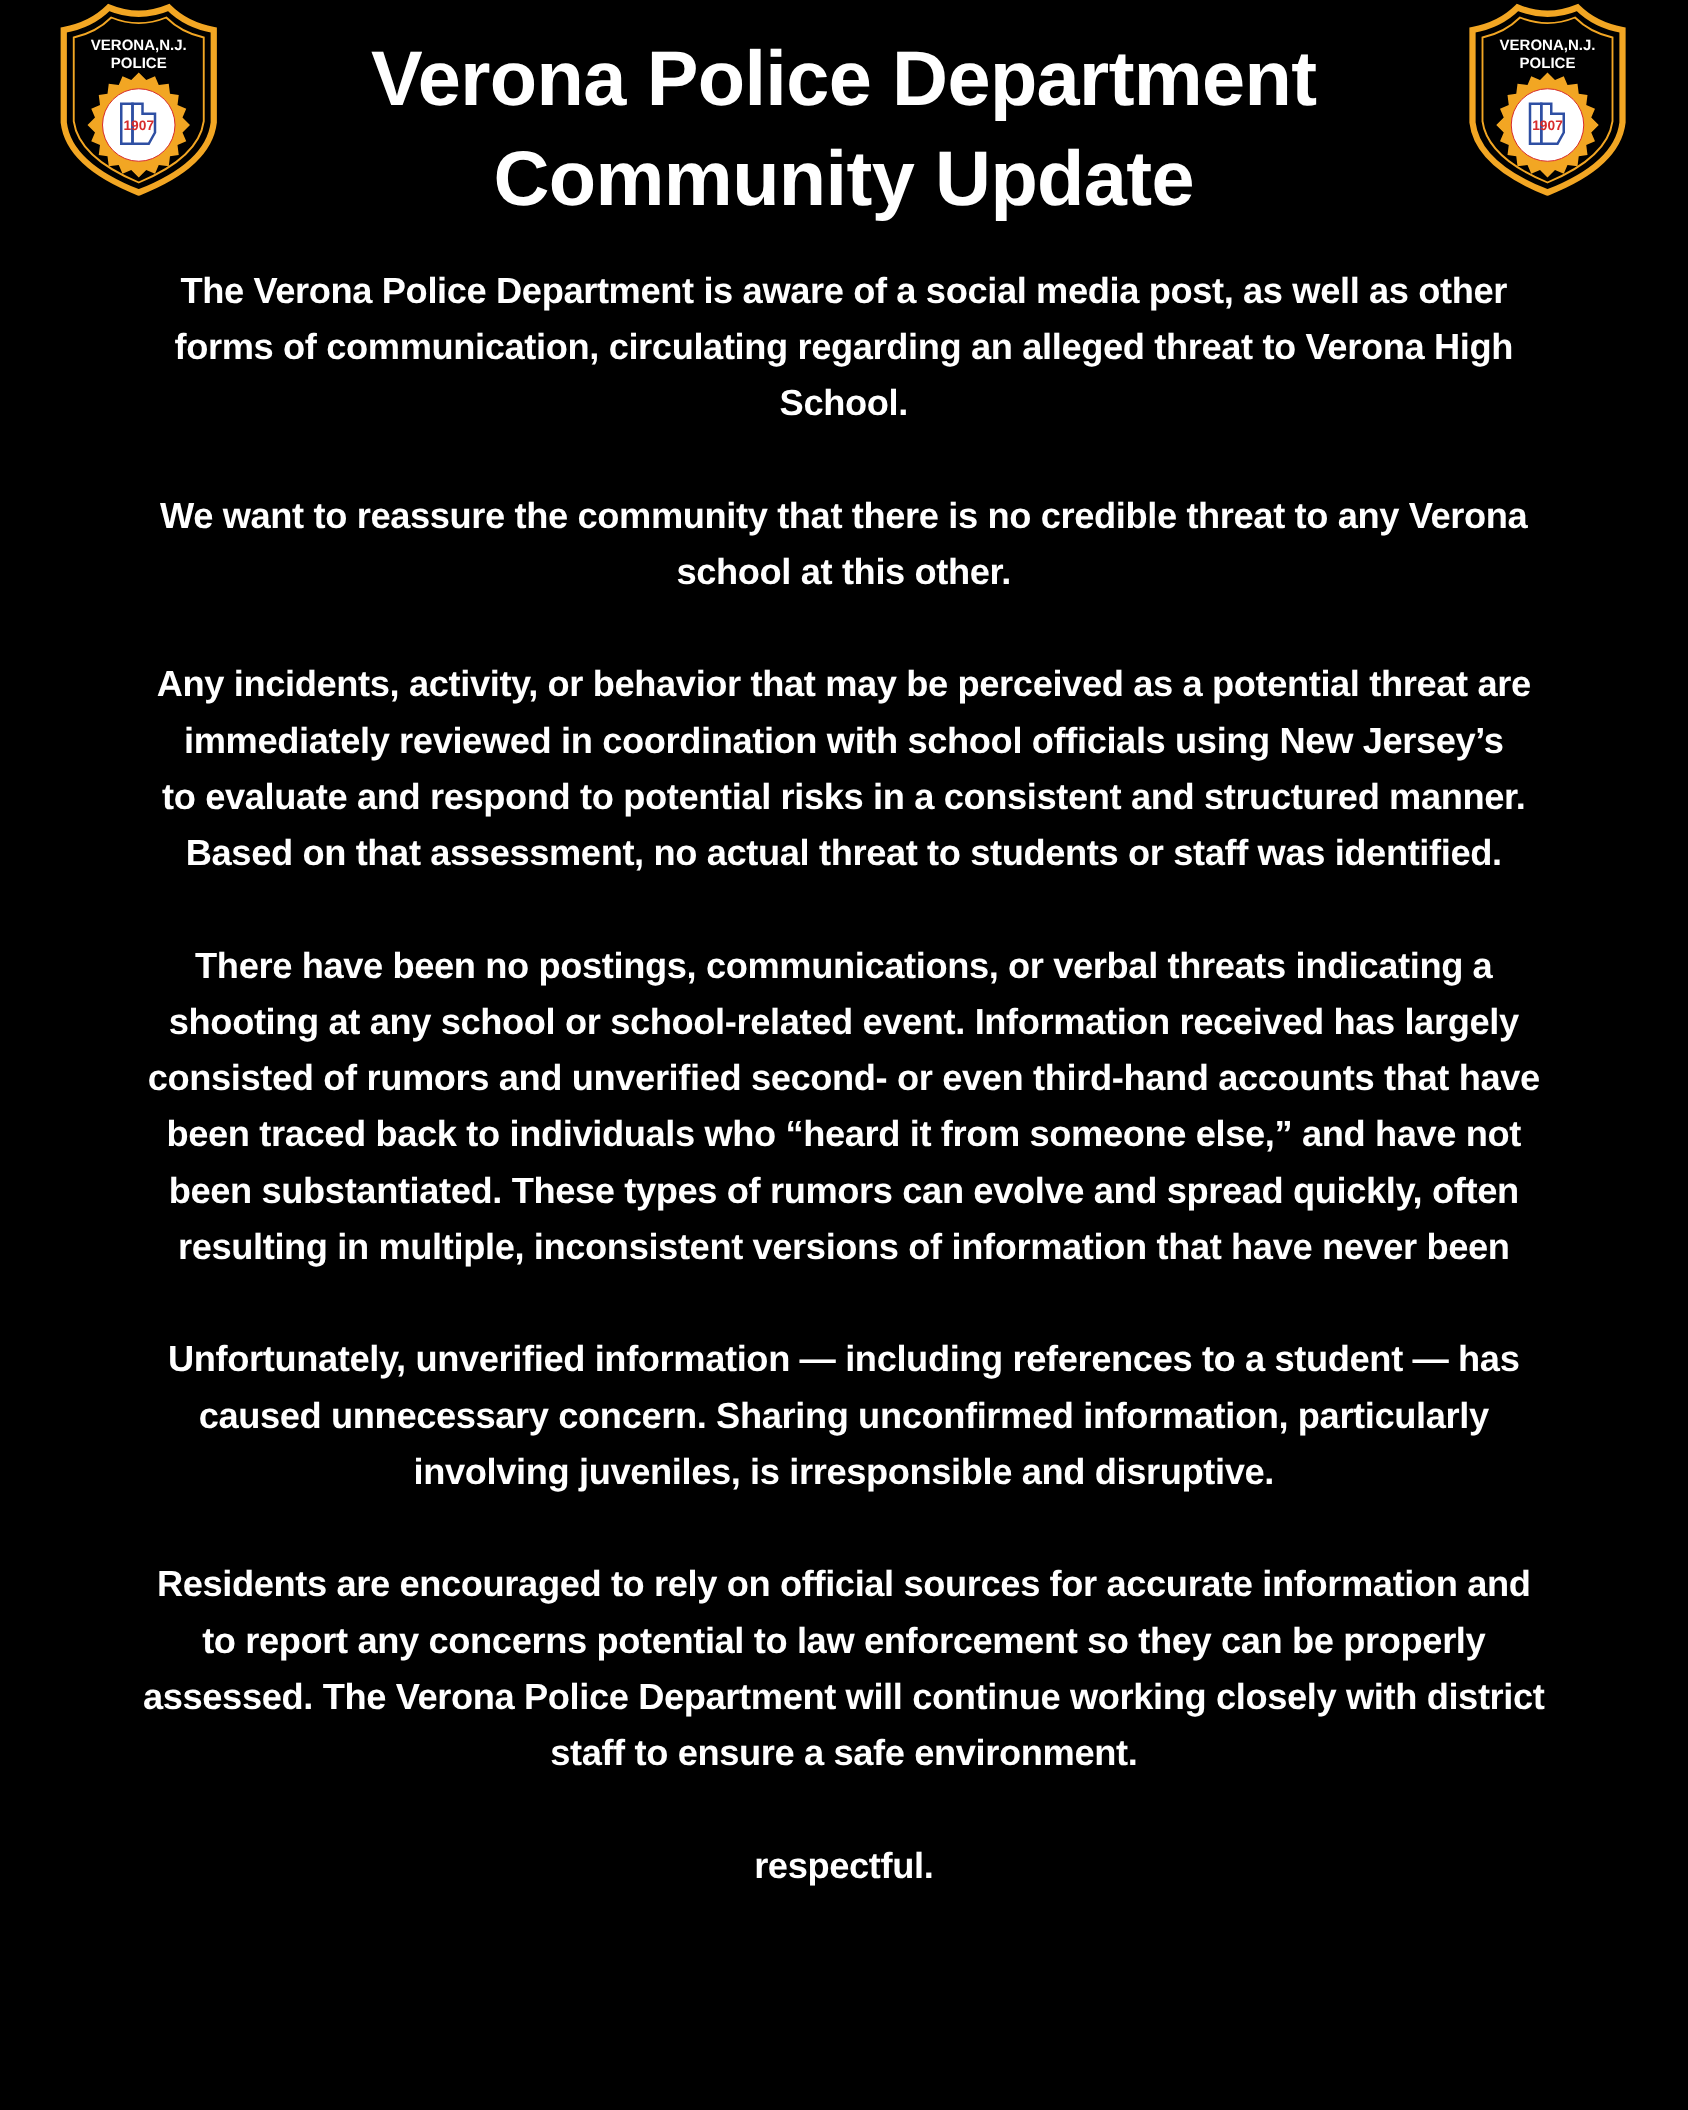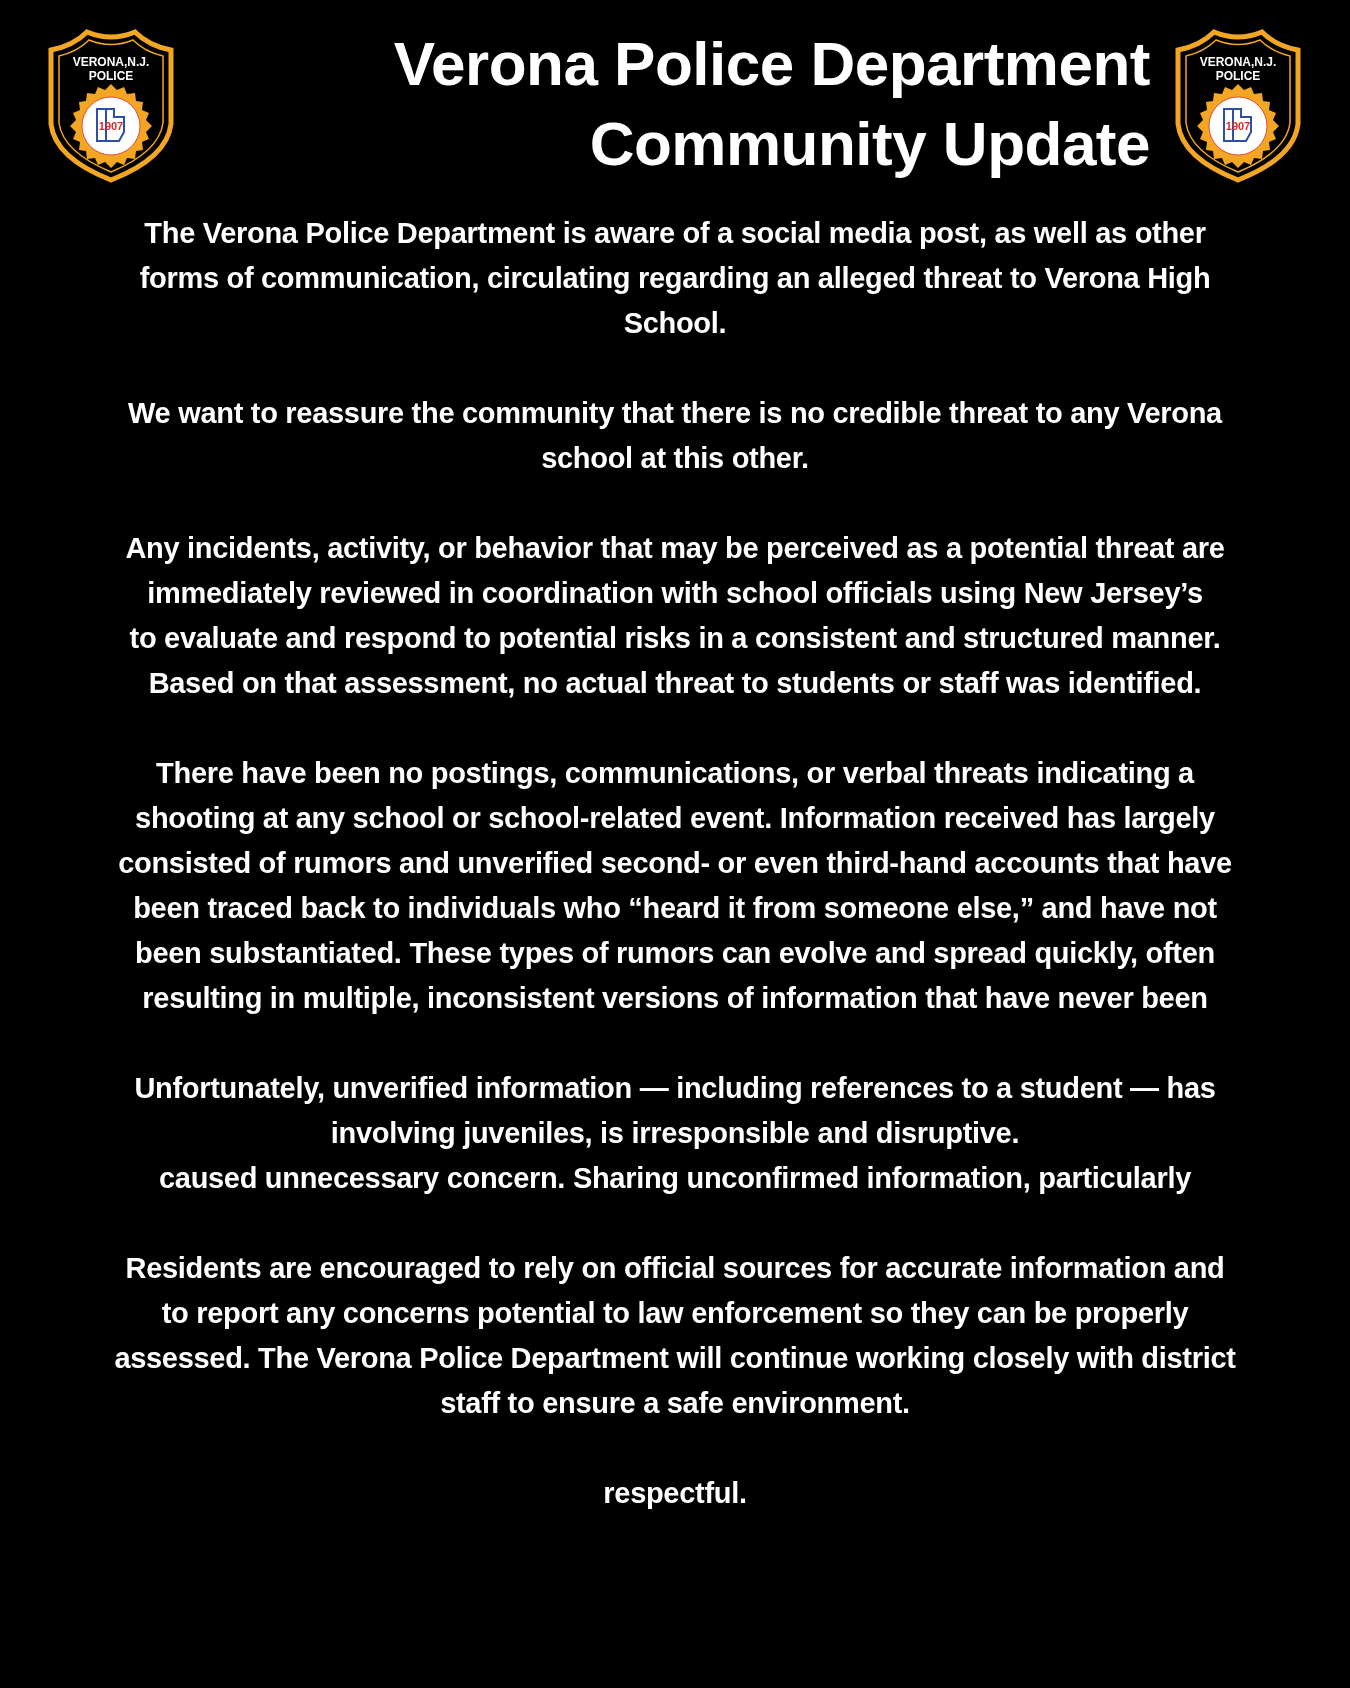--- a/index.html
+++ b/index.html
@@ -10,34 +10,34 @@
   body {
     width: 1350px;
     height: 1688px;
     position: relative;
     overflow: hidden;
     color: #ffffff;
     font-family: "Liberation Sans", "DejaVu Sans", sans-serif;
   }
   .badge {
     position: absolute;
-    top: 28px;
+    top: 2px;
     width: 136px;
     height: 156px;
   }
   .badge.left { left: 43px; }
   .badge.right { left: 1170px; }
   .badge svg { width: 100%; height: 100%; display: block; }
 
   .title {
     position: absolute;
     top: 24px;
     left: 200px;
     width: 950px;
-    text-align: right;
+    text-align: center;
     font-weight: bold;
     font-size: 62px;
     line-height: 80px;
     letter-spacing: -0.5px;
   }
   .title .tline { display: block; }
 
   .body-text {
     position: absolute;
     top: 211px;
@@ -113,22 +113,22 @@
   <p class="para">
     <span class="line">There have been no postings, communications, or verbal threats indicating a</span>
     <span class="line">shooting at any school or school-related event. Information received has largely</span>
     <span class="line">consisted of rumors and unverified second- or even third-hand accounts that have</span>
     <span class="line">been traced back to individuals who “heard it from someone else,” and have not</span>
     <span class="line">been substantiated. These types of rumors can evolve and spread quickly, often</span>
     <span class="line">resulting in multiple, inconsistent versions of information that have never been</span>
   </p>
   <p class="para">
     <span class="line">Unfortunately, unverified information — including references to a student — has</span>
+    <span class="line">caused unnecessary concern. Sharing unconfirmed information, particularly</span>
     <span class="line">involving juveniles, is irresponsible and disruptive.</span>
-    <span class="line">caused unnecessary concern. Sharing unconfirmed information, particularly</span>
   </p>
   <p class="para">
     <span class="line">Residents are encouraged to rely on official sources for accurate information and</span>
     <span class="line">to report any concerns potential to law enforcement so they can be properly</span>
     <span class="line">assessed. The Verona Police Department will continue working closely with district</span>
     <span class="line">staff to ensure a safe environment.</span>
   </p>
   <p class="para">
     <span class="line">respectful.</span>
   </p>

